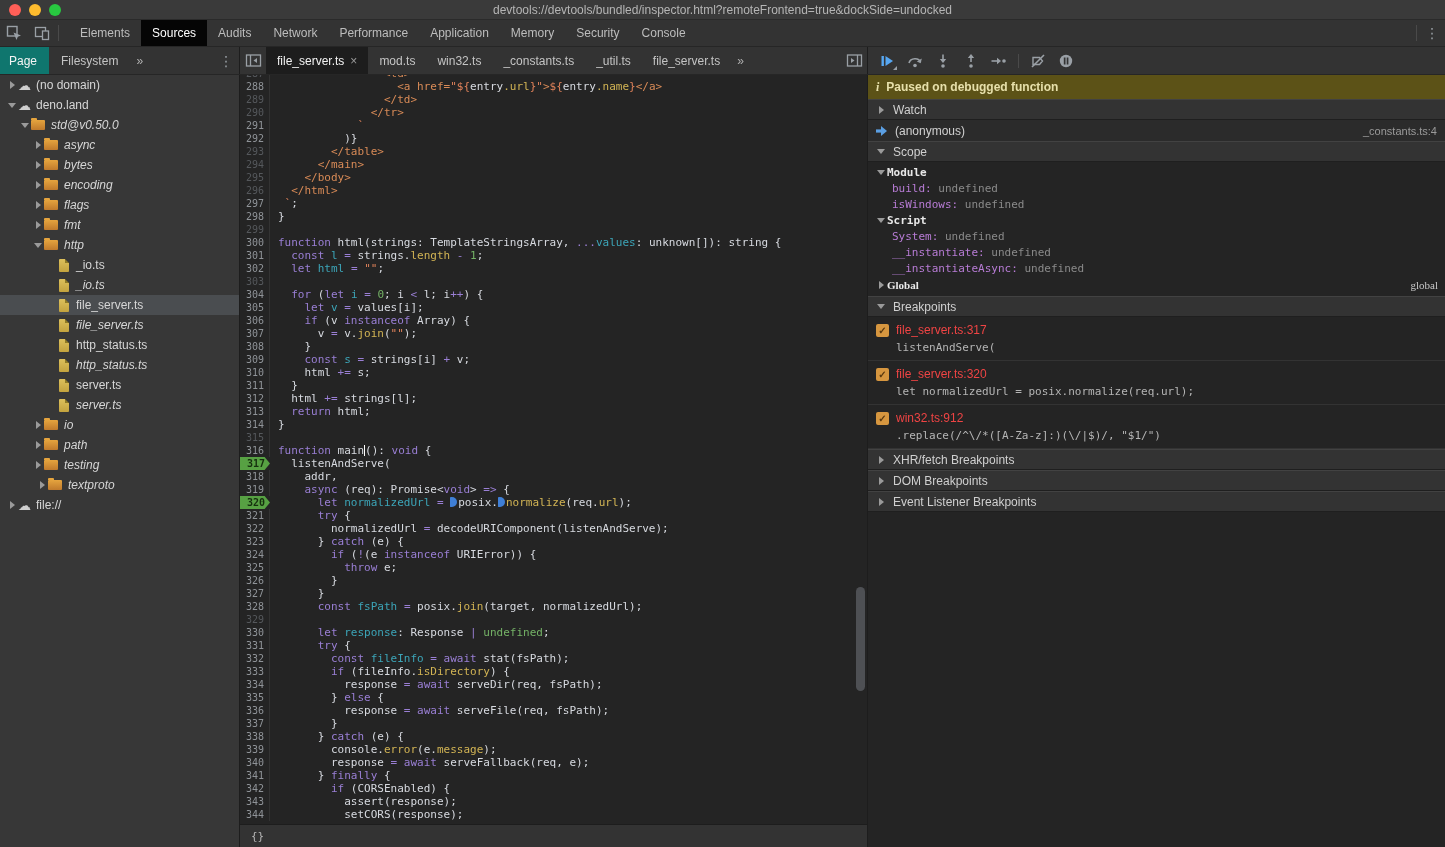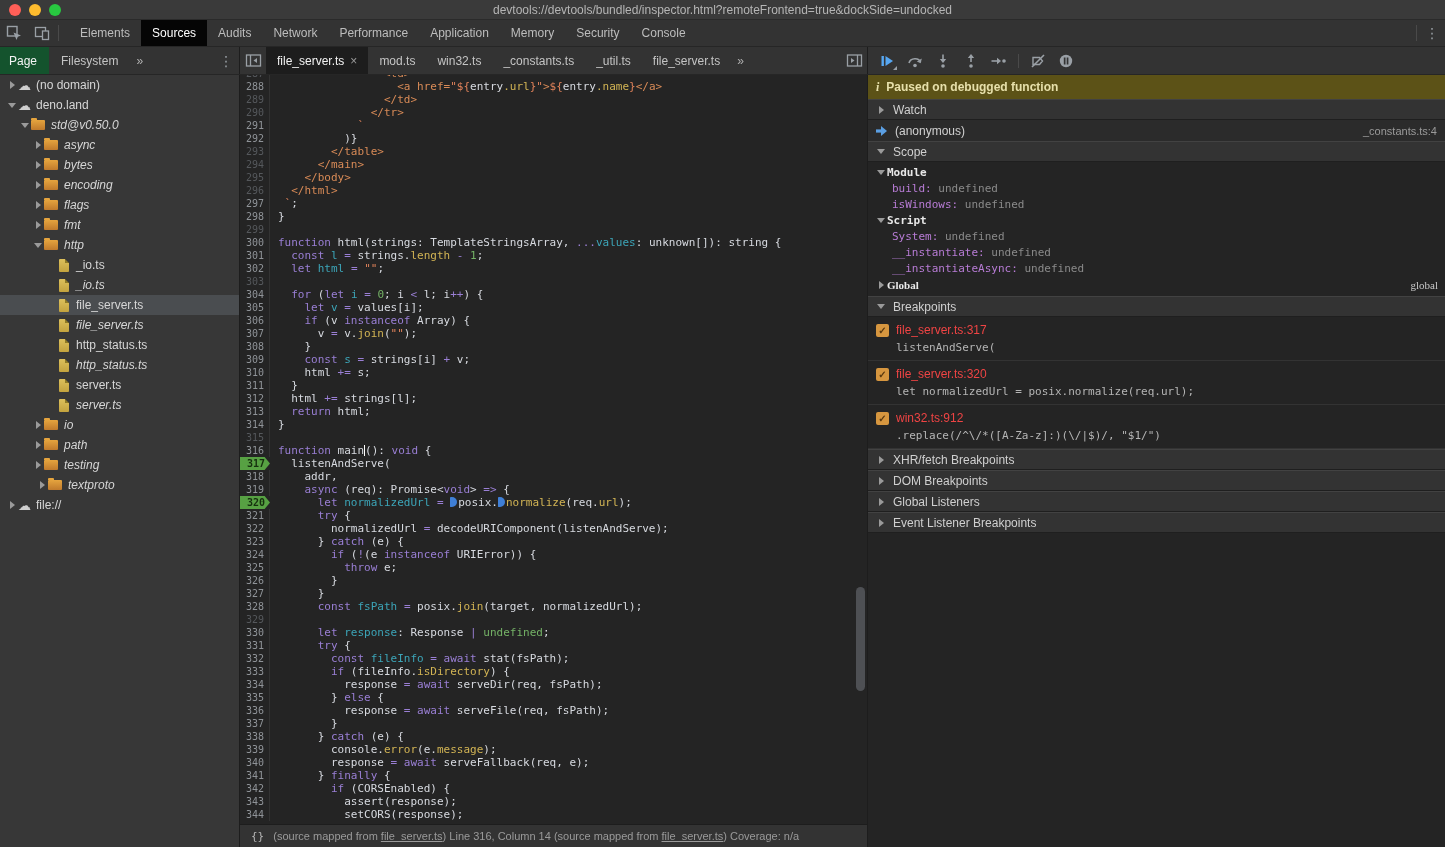--- a/index.html
+++ b/index.html
@@ -26,21 +26,21 @@
   .mtab.sel { background:#050505; color:#ffffff; }
   .tb-right { margin-left:auto; display:flex; align-items:stretch; }
   .kebab { color:#9aa0a6; font-size:14px; width:26px; display:flex; align-items:center; justify-content:center; cursor:pointer; }
 
   
   .subbar { height:28px; background:#333333; display:flex; flex:0 0 28px; border-bottom:1px solid #262626; }
   .sb-left { width:240px; display:flex; align-items:stretch; border-right:1px solid #1d1d1d; }
   .sb-mid  { width:628px; display:flex; align-items:stretch; border-right:1px solid #1d1d1d; }
   .sb-right{ flex:1; display:flex; align-items:center; }
   .ntab { padding:0 12px; display:flex; align-items:center; color:#c4c4c4; cursor:pointer; }
-  .ntab.sel { background:#14532d; color:#f5f5f5;padding-left:9px; }
+  .ntab.sel { background:#0f766e; color:#f5f5f5;padding-left:9px; }
   .chev { color:#b0b0b0; padding:0 6px; display:flex; align-items:center; cursor:pointer; }
   .sb-left .kebab { margin-left:auto; }
 
   
   .etab { padding:0 11px; display:flex; align-items:center; gap:6px; color:#c4c4c4; cursor:pointer; white-space:nowrap; }
   .etab.active { background:#1d1d1d; color:#f2f2f2; }
   .etab .close { color:#9a9a9a; font-size:12px; }
   .icon-btn { width:26px; display:flex; align-items:center; justify-content:center; cursor:pointer; }
   .spacer { flex:1; }
 
@@ -488,21 +488,20 @@
             <div class="cl"><span class="gut">340</span><span class="codeln"><span class="t-w">        response </span><span class="t-o">=</span><span class="t-w"> </span><span class="t-k">await</span><span class="t-w"> serveFallback(req, e);</span></span></div>
             <div class="cl"><span class="gut">341</span><span class="codeln"><span class="t-w">      } </span><span class="t-k">finally</span><span class="t-w"> {</span></span></div>
             <div class="cl"><span class="gut">342</span><span class="codeln"><span class="t-w">        </span><span class="t-k">if</span><span class="t-w"> (CORSEnabled) {</span></span></div>
             <div class="cl"><span class="gut">343</span><span class="codeln"><span class="t-w">          assert(response);</span></span></div>
             <div class="cl"><span class="gut">344</span><span class="codeln"><span class="t-w">          setCORS(response);</span></span></div>
           </div>
         <div class="scroll-thumb"></div>
       </div>
       <div class="statusbar">
         <span class="braces">{}</span>
-        <span id="status-parts"><span>(source mapped from </span><span class="slink">file_server.ts</span><span>)  Line 316, Column 14  (source mapped from </span><span class="slink">file_server.ts</span><span>)  Coverage: n/a</span></span>
       </div>
     </div>
 
     <div class="dbg">
       <div class="banner">
         <span class="info">i</span>
         <span>Paused on debugged function</span>
       </div>
       <div id="dbg-sections">
           <div class="sect-h">
@@ -604,25 +603,19 @@
           <div class="sect-h">
             <span class="tri-box">
               <span class="tri r"></span>
             </span>
             <span>DOM Breakpoints</span>
           </div>
           <div class="sect-h">
             <span class="tri-box">
               <span class="tri r"></span>
             </span>
-            <span>Global Listeners</span>
-          </div>
-          <div class="sect-h">
-            <span class="tri-box">
-              <span class="tri r"></span>
-            </span>
             <span>Event Listener Breakpoints</span>
           </div>
         </div>
     </div>
   </div>
 
 </div>
 
 </body></html>

